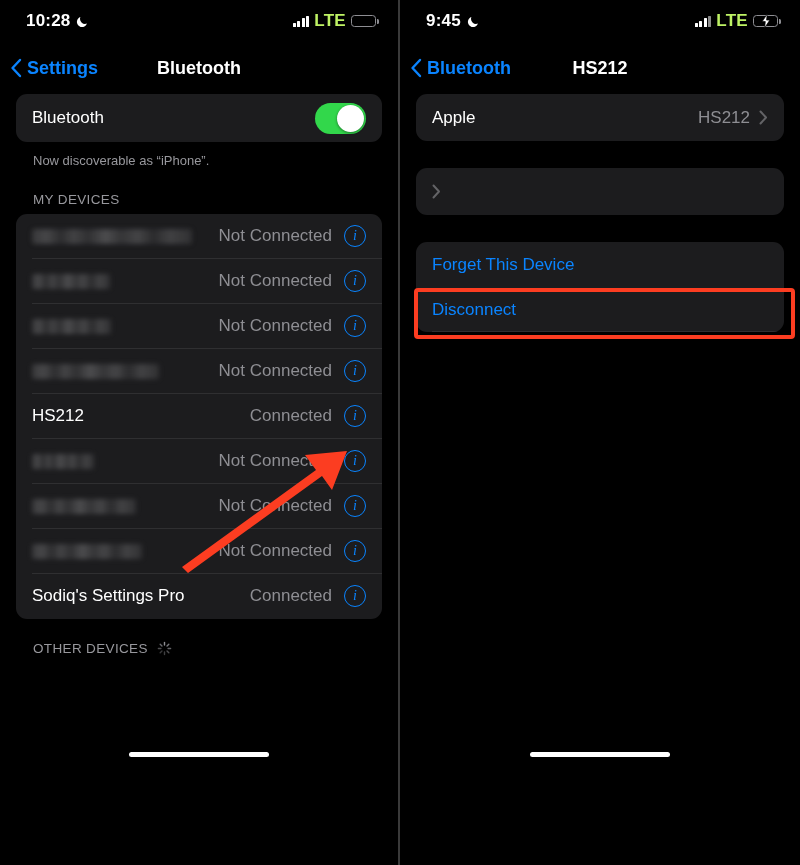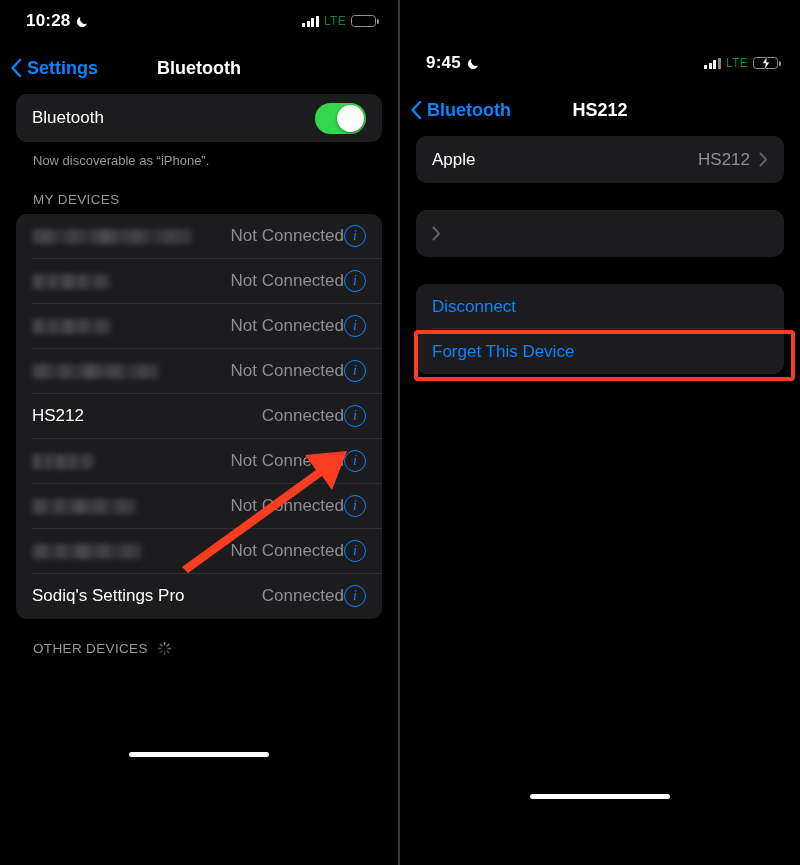--- a/index.html
+++ b/index.html
@@ -27,21 +27,21 @@
     height: 769px;
     background: #000;
     overflow: hidden;
   }
   .divider-line {
     width: 2px;
     height: 865px;
     background: #3a3a3a;
     flex: 0 0 2px;
   }
-  .phone.right { width: 400px; margin-top: 42px; }
+  .phone.right { width: 400px; }
 
   
   .statusbar {
     height: 42px;
     display: flex;
     align-items: center;
     justify-content: space-between;
     padding: 0 22px 0 26px;
     box-sizing: border-box;
   }
@@ -79,23 +79,23 @@
     width: 3px;
     background: #fff;
     border-radius: 0.5px;
   }
   .bars i:nth-child(1) { height: 4px; }
   .bars i:nth-child(2) { height: 6.5px; }
   .bars i:nth-child(3) { height: 9px; }
   .bars i:nth-child(4) { height: 11.5px; }
   .bars.dim i:nth-child(4) { background: #8a8a8a; }
   .lte {
-    color: #15803d;
-    font-size: 12px;
-    font-weight: normal;
+    color: #bef264;
+    font-size: 17px;
+    font-weight: bold;
     letter-spacing: 0.3px;
   }
   .battery {
     width: 25px;
     height: 12.5px;
     border: 1.4px solid #8e8e93;
     border-radius: 3.5px;
     position: relative;
     box-sizing: border-box;
     padding: 1.2px;
@@ -250,20 +250,21 @@
     background: linear-gradient(90deg,
       #3a3a3c 0%, #4a4a4c 9%, #2e2e30 18%, #464648 26%,
       #313133 35%, #505052 46%, #363638 56%, #48484a 66%,
       #2c2c2e 76%, #444446 86%, #323234 100%);
     filter: blur(2.6px);
     opacity: 0.95;
   }
   .device-status {
     color: #8e8e93;
     font-size: 17px;
+    margin-right: 12px;
     white-space: nowrap;
     padding-left: 12px;
   }
   .info-icon {
     flex: 0 0 22px;
     width: 22px;
     height: 22px;
     border-radius: 50%;
     border: 1.6px solid #0a84ff;
     color: #0a84ff;
@@ -552,26 +553,26 @@
         <div class="row" style="min-height:47px">
           <span class="chev-right">
             <svg width="9" height="15" viewBox="0 0 9 15">
                 <path d="M1.5 1.5 L7 7.5 L1.5 13.5" stroke="#636366" stroke-width="2" fill="none" stroke-linecap="round" stroke-linejoin="round"></path>
               </svg>
           </span>
         </div>
       </div>
 
       <div class="group" style="margin-top:27px">
+        <div class="row" style="min-height:45px">
+          <span class="action-label">Forget This Device</span>
+        </div>
         <div class="row row-sep" style="min-height:45px">
           <span class="action-label">Disconnect</span>
         </div>
-        <div class="row" style="min-height:45px">
-          <span class="action-label">Forget This Device</span>
-        </div>
       </div>
 
     </div>
 
     <div class="redbox" style="left:14px; top:288px; width:381px; height:51px;"></div>
 
     <div class="home-indicator"></div>
   </div>
 
 </div>

